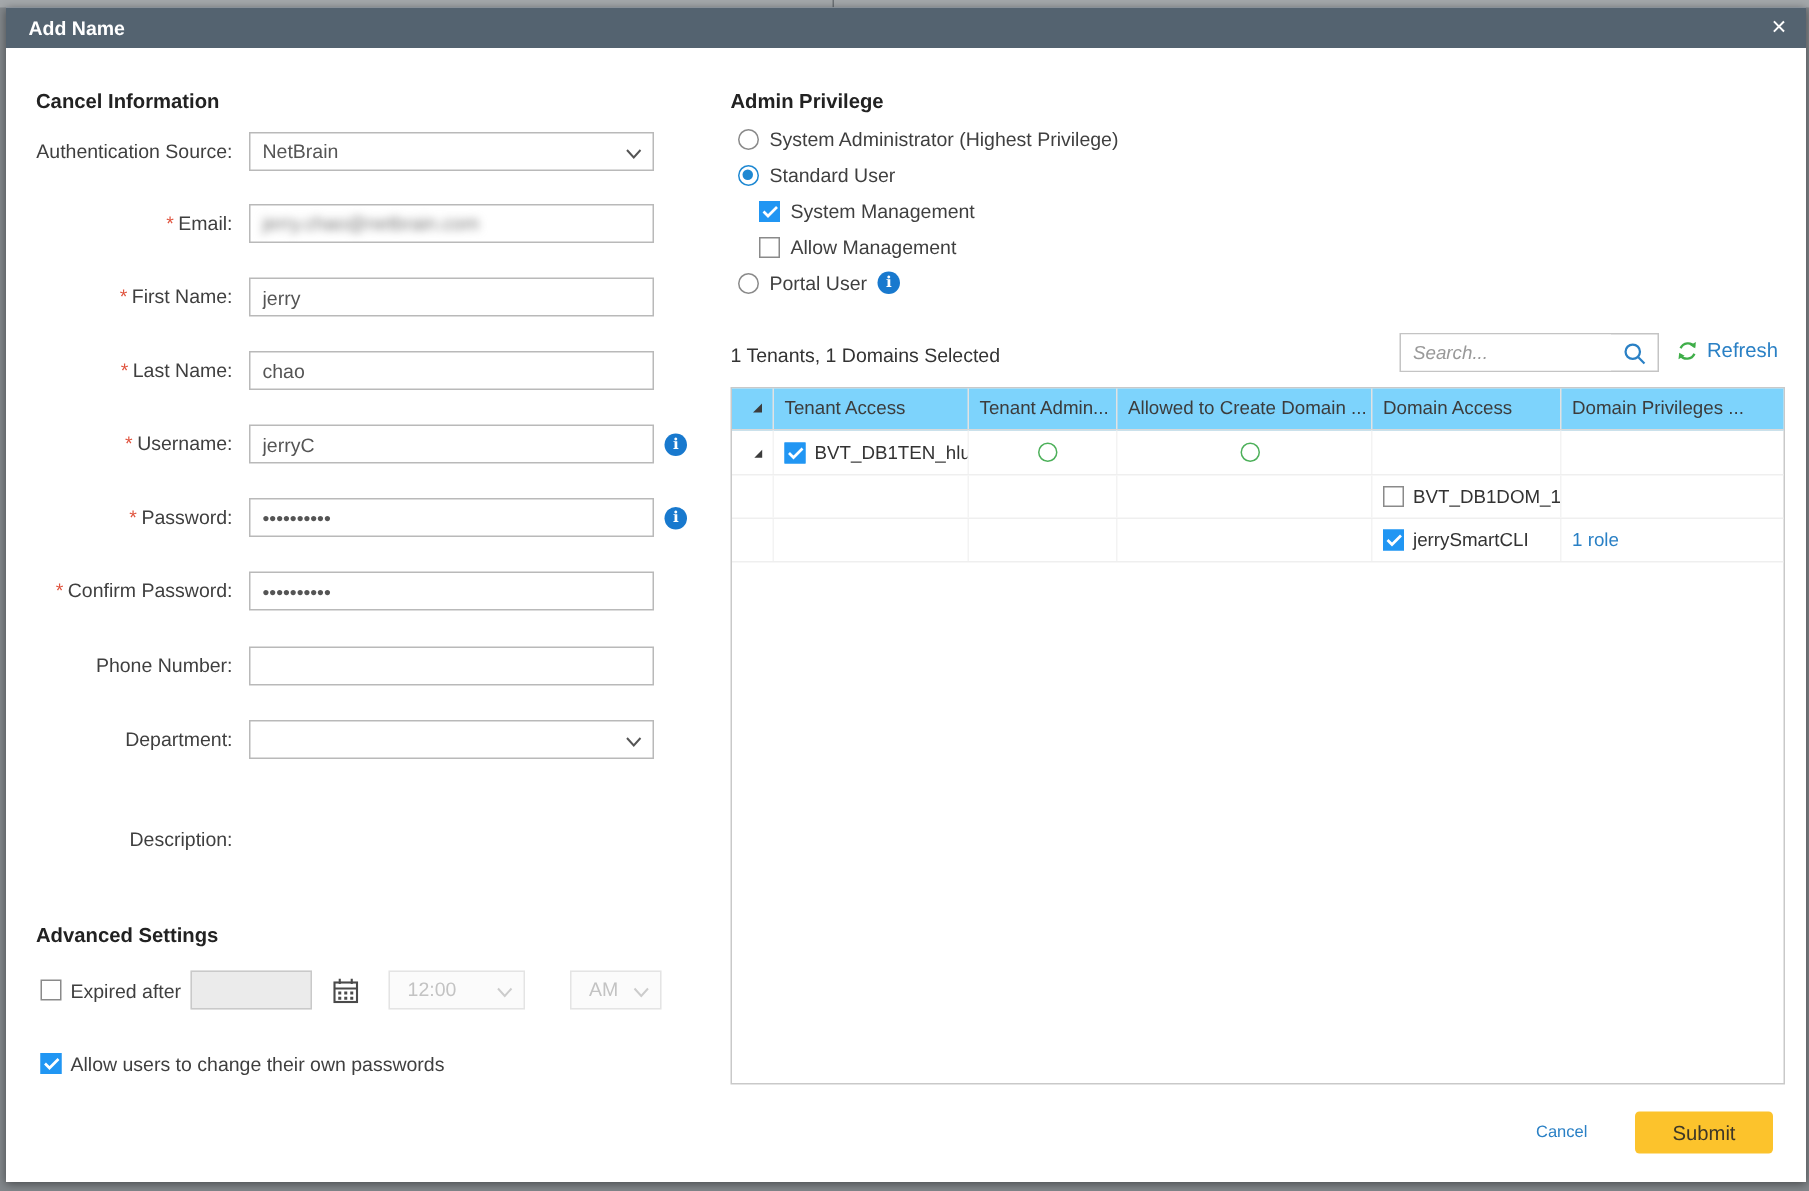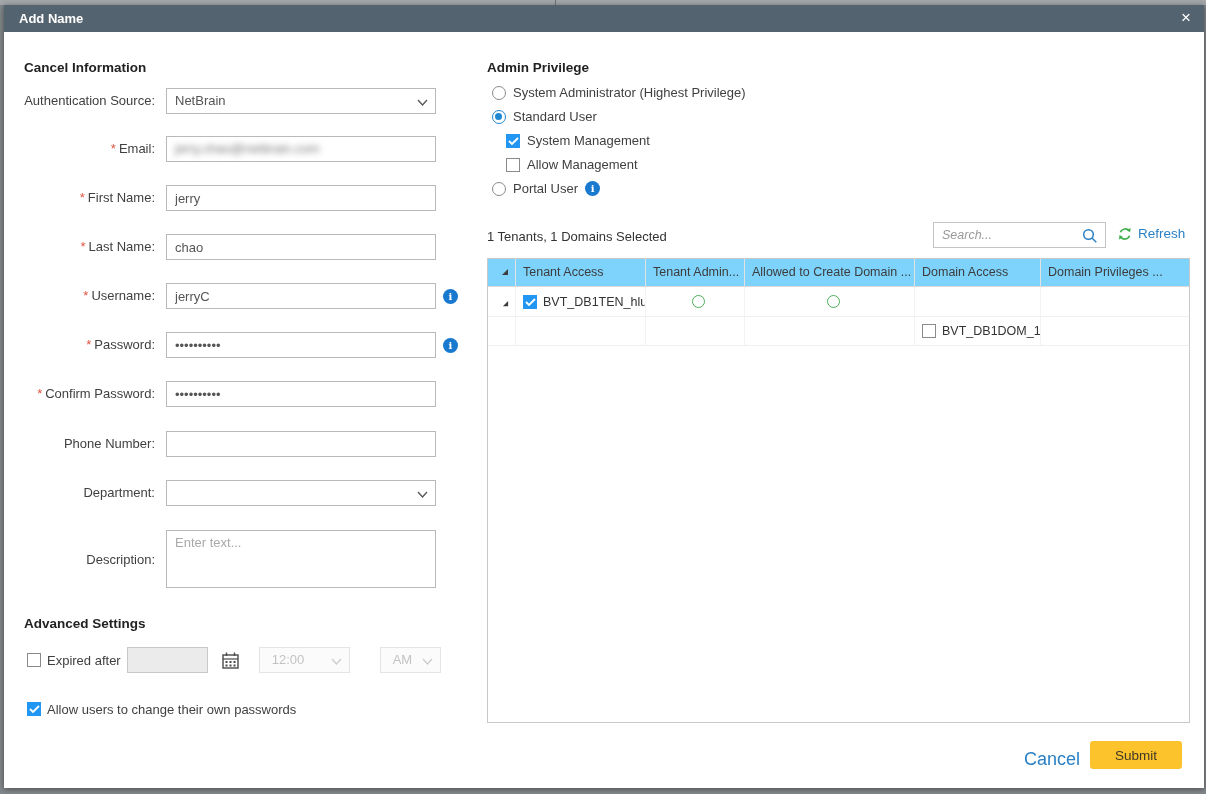--- a/index.html
+++ b/index.html
@@ -111,21 +111,21 @@
   .g-row .cell { flex:none; height:100%; border-right:1px solid #f3f3f3; display:flex; align-items:center; padding-left:7px; overflow:hidden; }
   .c0 { width:28px; } .c1 { width:130px; } .c2 { width:99px; justify-content:center; }
   .c3 { width:170px; justify-content:center; } .c4 { width:126px; } .c5 { width:147px; border-right:none !important; }
   .g-header .c2, .g-header .c3 { text-align:left; }
   .row-name { font-size:12.5px; color:#333; margin-left:6px; white-space:nowrap; }
   .green-circle { width:13px; height:13px; border:1.5px solid #4db05a; border-radius:50%; }
   .role-link { font-size:12.5px; color:#2a80c5; cursor:pointer; }
   .tri { display:inline-block; }
 
   
-  .cancel-link { position:absolute; left:1020px; top:744px; font-size:18px; color:#2a80c5; cursor:pointer; }
+  .cancel-link { position:absolute; left:1020px; top:744px; font-size:11px; color:#2a80c5; cursor:pointer; }
   .submit-btn {
     position:absolute; left:1086px; top:736px; width:92px; height:28px;
     background:#fcc32c; border:none; border-radius:3px; font-size:13.5px; color:#3e3727;
     font-family:"Liberation Sans", sans-serif; cursor:pointer;
   }
 </style>
 </head>
 <body>
 
 <div class="backdrop-top"></div>
@@ -197,21 +197,20 @@
       <span class="chev">
           <svg width="11" height="9" viewBox="0 0 11 9">
             <polyline points="1,2 5.5,7 10,2" fill="none" stroke="#555" stroke-width="1.3"></polyline>
           </svg>
         </span>
     </div>
   </div>
 
   <div class="form-row" style="top:525px;">
     <label style="padding-top:22px;"><span>Description:</span></label>
-    <textarea class="desc" placeholder="Enter text..." style=""></textarea>
   </div>
 
   <div class="section-heading" style="left:20px; top:611px;">Advanced Settings</div>
 
   <div class="adv-row" style="left:23px; top:641px; height:28px;">
     <span class="cb"></span>
     <span class="adv-label">Expired after</span>
     <span class="date-box" style="margin-left:6px;"></span>
     <span style="margin-left:13px; display:inline-flex;">
       <svg width="19" height="19" viewBox="0 0 19 19">
@@ -353,17 +352,34 @@
       <div class="cell c3"></div>
       <div class="cell c4">
         <span class="cb"></span>
         <span class="row-name">BVT_DB1DOM_1m</span>
       </div>
       <div class="cell c5">
           <span class="role-link"></span>
         </div>
     </div>
 
+    <div class="g-row" style="height:29px;">
+      <div class="cell c0"></div>
+      <div class="cell c1"></div>
+      <div class="cell c2"></div>
+      <div class="cell c3"></div>
+      <div class="cell c4">
+        <span class="cb checked">
+            <svg width="11" height="9" viewBox="0 0 11 9">
+              <polyline points="1,4 4,7 10,1" fill="none" stroke="#fff" stroke-width="1.8"></polyline>
+            </svg>
+          </span>
+        <span class="row-name">jerrySmartCLI</span>
+      </div>
+      <div class="cell c5">
+          <span class="role-link">1 role</span>
+        </div>
+    </div>
   </div>
 
   <span class="cancel-link">Cancel</span>
   <button class="submit-btn">Submit</button>
 </div>
 
 </body></html>

